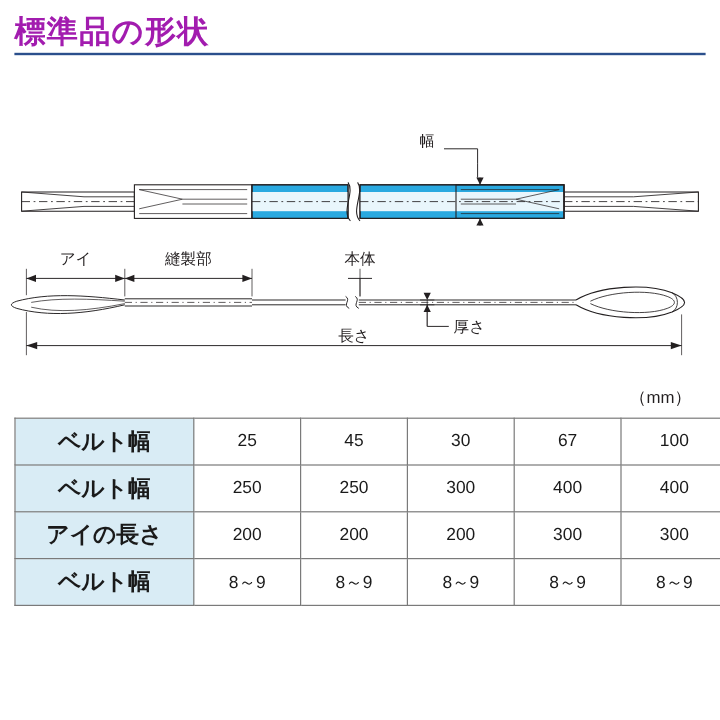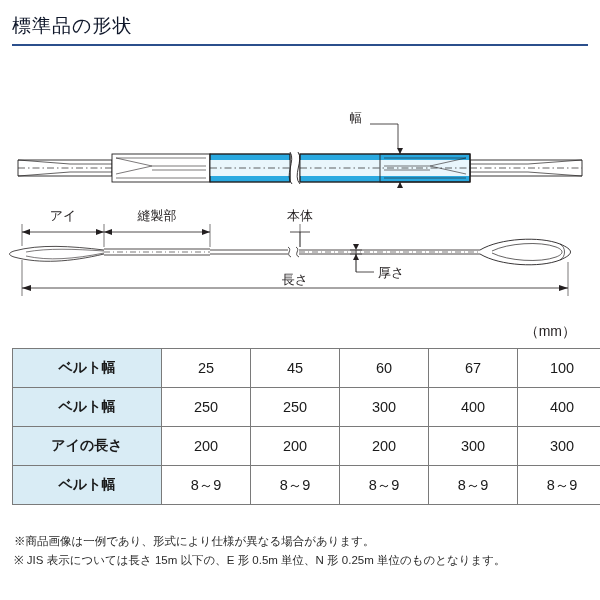--- a/index.html
+++ b/index.html
@@ -22,25 +22,25 @@
   }
 
   
   .title-block {
     position: absolute;
     left: 12px;
     top: 12px;
     width: 576px;
   }
   .title-text {
-    font-size: 19px;
-    font-weight: normal;
+    font-size: 26px;
+    font-weight: bold;
     letter-spacing: 1px;
     line-height: 28px;
-    color: #0f172a;
+    color: #a21caf;
   }
   .title-rule {
     margin-top: 4px;
     height: 2px;
     background: #2b4f8c;
     width: 576px;
   }
 
   
   .section-heading {
@@ -87,21 +87,21 @@
     height: 36px;
     text-align: center;
     vertical-align: middle;
     font-size: 14.5px;
     color: #1a1a1a;
   }
   .spec-table td.rowhead {
     background: #d9ecf5;
     font-weight: bold;
     width: 146px;
-    font-size: 14px;
+    font-size: 19px;
   }
   .spec-table td.val {
     background: #ffffff;
     width: 86px;
   }
 
   
   .notes {
     position: absolute;
     left: 14px;
@@ -233,21 +233,21 @@
   </div>
 
   <div class="unit-label">（mm）</div>
 
   <table class="spec-table">
     <tbody>
       <tr>
         <td class="rowhead">ベルト幅</td>
         <td class="val">25</td>
         <td class="val">45</td>
-        <td class="val">60</td>
+        <td class="val">30</td>
         <td class="val">67</td>
         <td class="val">100</td>
       </tr>
       <tr>
         <td class="rowhead">ベルト幅</td>
         <td class="val">250</td>
         <td class="val">250</td>
         <td class="val">300</td>
         <td class="val">400</td>
         <td class="val">400</td>
@@ -264,18 +264,14 @@
         <td class="rowhead">ベルト幅</td>
         <td class="val">8～9</td>
         <td class="val">8～9</td>
         <td class="val">8～9</td>
         <td class="val">8～9</td>
         <td class="val">8～9</td>
       </tr>
     </tbody>
   </table>
 
-  <div class="notes">
-    <div>※商品画像は一例であり、形式により仕様が異なる場合があります。</div>
-    <div>※ JIS 表示については長さ 15m 以下の、E 形 0.5m 単位、N 形 0.25m 単位のものとなります。</div>
-  </div>
 
 </div>
 
 </body></html>

